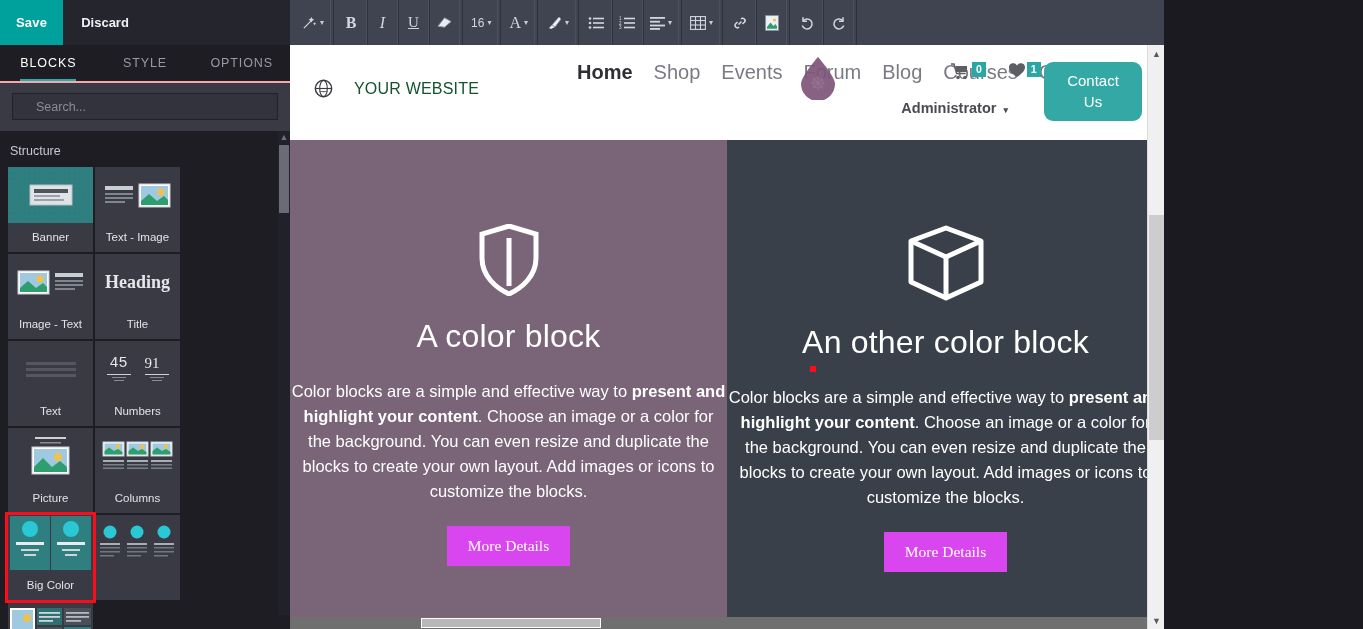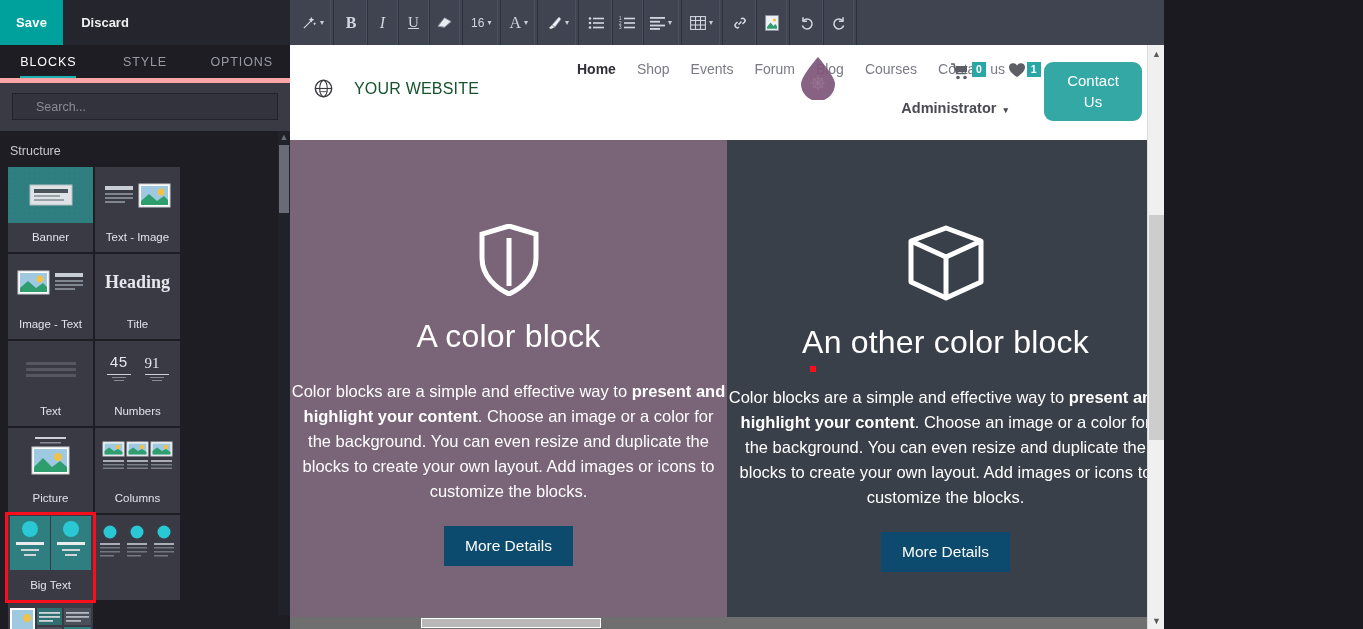--- a/index.html
+++ b/index.html
@@ -24,21 +24,21 @@
     letter-spacing: .2px;
   }
   .btn-discard {
     background: #25252d; color: #f0f0f2; font-size: 13px; font-weight: bold;
     display: flex; align-items: center; padding: 0 18px; cursor: pointer;
   }
   .actions-spacer { flex: 1; background: #25252d; }
 
   .tabs {
     height: 38px; background: #1d1d23; display: flex; align-items: stretch;
-    border-bottom: 5px solid #fca5a5;
+    border-bottom: 2px solid #fca5a5;
   }
   .tab {
     flex: 1; display: flex; align-items: center; justify-content: center;
     font-size: 12.5px; letter-spacing: .9px; color: #9a9aa6; cursor: pointer;
     position: relative;
   }
   .tab.active { color: #ffffff; }
   .tab.active::after {
     content: ""; position: absolute; left: 21%; right: 21%; bottom: 0;
     height: 2px; background: #1fb0b5;
@@ -114,21 +114,21 @@
   .site-header {
     height: 95px; background: #fff; position: relative;
     padding: 0 22px; display: block;
   }
   .logo-row { position: absolute; left: 24px; top: 34px; display: flex; align-items: center; gap: 5px; }
   .logo-globe { width: 19px; height: 19px; }
   .logo-text { font-size: 16px; color: #14532d; letter-spacing: .2px; margin-left: 16px; }
   .nav {
     position: absolute; left: 287px; top: 16px; display: flex; align-items: center; gap: 21px;
   }
-  .nav a { font-size: 14px; color: #7a7a85; text-decoration: none; cursor: pointer; }
+  .nav a { font-size: 20px; color: #7a7a85; text-decoration: none; cursor: pointer; }
   .nav a.active { color: #2f2f36; font-weight: bold; }
   .cart-wrap { position: absolute; left: 660px; top: 17px; display: flex; align-items: flex-start; }
   .icon-badge { display: flex; align-items: flex-start; gap: 1px; margin-right: 22px; cursor: pointer; }
   .badge {
     background: #2aa7a4; color: #fff; font-size: 10.5px; font-weight: bold;
     padding: 1px 4px; line-height: 1.25; min-width: 13px; text-align: center;
   }
   .admin {
     position: absolute; right: 156px; top: 55px; font-size: 14.5px;
     color: #4a4a52; font-weight: bold; cursor: pointer;
@@ -148,22 +148,23 @@
   }
   .cb-icon { margin-bottom: 18px; }
   .cb-title { font-size: 32px; color: #fff; font-weight: normal; margin-bottom: 24px;
     letter-spacing: .2px; }
   .cb-text {
     font-size: 16.5px; color: #fff; line-height: 1.52; text-align: center;
     width: 434px; margin-bottom: 22px;
   }
   .cb-text b { font-weight: bold; }
   .cb-btn {
-    background: #0c4a6e; color: #fff; font-size: 15.5px; padding: 11px 21px;
+    background: #d946ef; color: #fff; font-size: 15.5px; padding: 11px 21px;
     cursor: pointer;
+    font-family: Liberation Serif, serif;
   }
   .red-dot { position: absolute; left: 83px; top: 226px; width: 6px; height: 6px; background: #fc0d1b; }
 
   
   .drop-marker {
     position: absolute; left: 799px; top: 55px; width: 38px; height: 45px;
     z-index: 40; pointer-events: none;
   }
 
   
@@ -372,21 +373,21 @@
                 <circle cx="22" cy="14" r="8" fill="#2ac8d5"></circle>
                 <rect x="8" y="27" width="28" height="3" fill="#e8ecef"></rect>
                 <rect x="13" y="34" width="18" height="2" fill="#cfd6da"></rect>
                 <rect x="16" y="39" width="12" height="2" fill="#cfd6da"></rect>
                 <circle cx="63" cy="14" r="8" fill="#2ac8d5"></circle>
                 <rect x="49" y="27" width="28" height="3" fill="#e8ecef"></rect>
                 <rect x="54" y="34" width="18" height="2" fill="#cfd6da"></rect>
                 <rect x="57" y="39" width="12" height="2" fill="#cfd6da"></rect>
               </svg>
             </div>
-            <div class="block-label">Big Text</div>
+            <div class="block-label">Big Color</div>
           </div>
 
           <div class="block-card">
             <div class="block-thumb">
               <svg width="85" height="56" viewBox="0 0 85 56">
                 <rect width="85" height="56" fill="#3a3a45"></rect>
                 <circle cx="15" cy="17" r="6.5" fill="#2ac8d5"></circle>
                 <rect x="5" y="28" width="20" height="2" fill="#a8aeb6"></rect>
                 <rect x="5" y="32" width="20" height="1.5" fill="#72787f"></rect>
                 <rect x="5" y="36" width="20" height="1.5" fill="#72787f"></rect>

